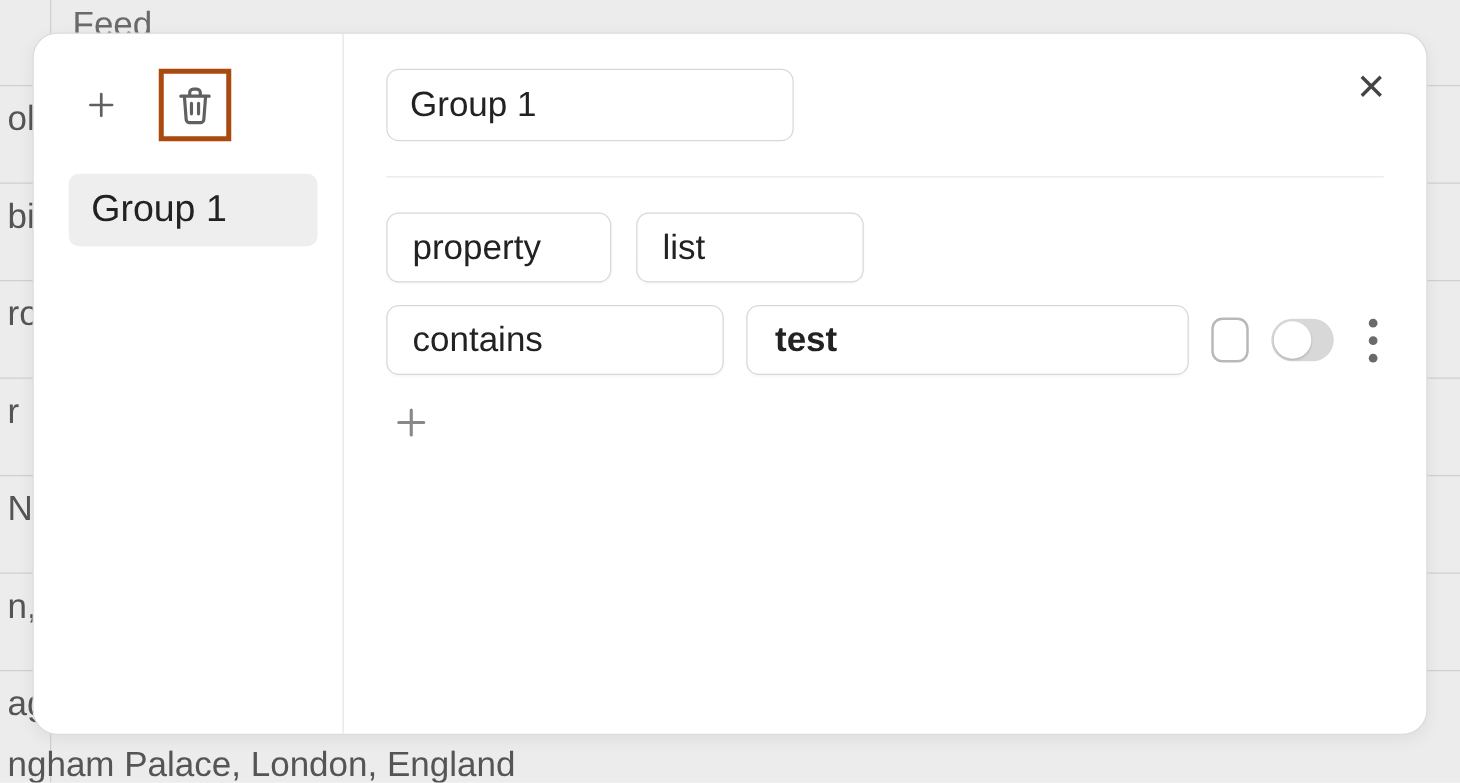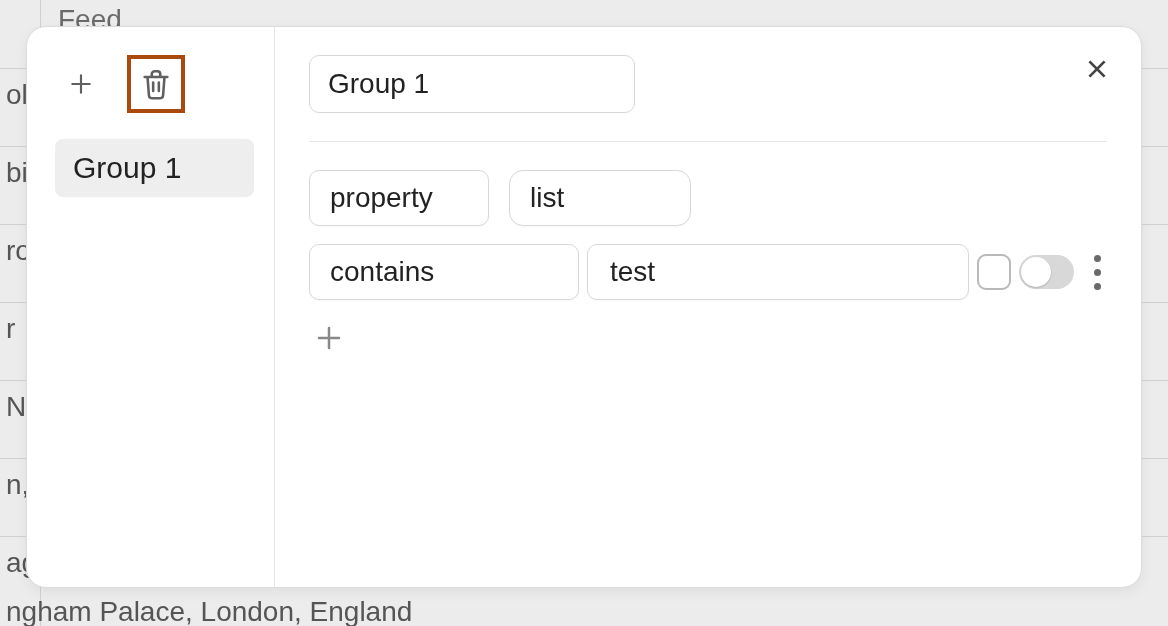--- a/index.html
+++ b/index.html
@@ -134,31 +134,32 @@
     font-size: 28px;
     padding: 4px 20px;
     color: #222;
     background:#fff;
     display:flex;
     align-items:center;
     cursor:pointer;
     box-shadow: 0 1px 2px rgba(0,0,0,0.03);
   }
   .chip.property { min-width: 180px;}
-  .chip.list { min-width: 182px; border-radius: 14px;}
+  .chip.list { min-width: 182px;}
   .chip.tags { min-width: 274px;}
   .chip.contains { min-width: 270px;}
   .chip.value { min-width: 250px;}
   .value-input {
     border: none;
     outline: none;
     font-size: 28px;
     width: 100%;
     background: transparent;
     color:#222;
+    font-weight:bold;
   }
   .checkbox {
     width: 36px;
     height: 36px;
     border: 2px solid #b9b9b9;
     border-radius: 9px;
     cursor:pointer;
   }
   .toggle {
     width: 60px;
@@ -189,21 +190,21 @@
   .kebab span{
     width:7px; height:7px; border-radius:50%; background:#6a6a6a; margin:0 auto;
   }
   .add-rule {
     width:40px; height:40px;
     display:flex; align-items:center; justify-content:center;
     cursor:pointer;
     margin-top: 12px;
   }
   .add-rule svg { width:30px; height:30px; stroke:#888;}
-  .gap8 { gap: 8px; }
+  .gap8 { gap: 18px; }
 </style>
 </head>
 <body>
 
 <div class="bg">
   <div class="vline"></div>
   <div class="row" style="top:-6px; left:52px; border:none; color:#6a6a6a;">Feed</div>
   <div class="row" style="top:68px;">oli</div>
   <div class="row" style="top:146px;">bi</div>
   <div class="row" style="top:224px;">ro</div>

